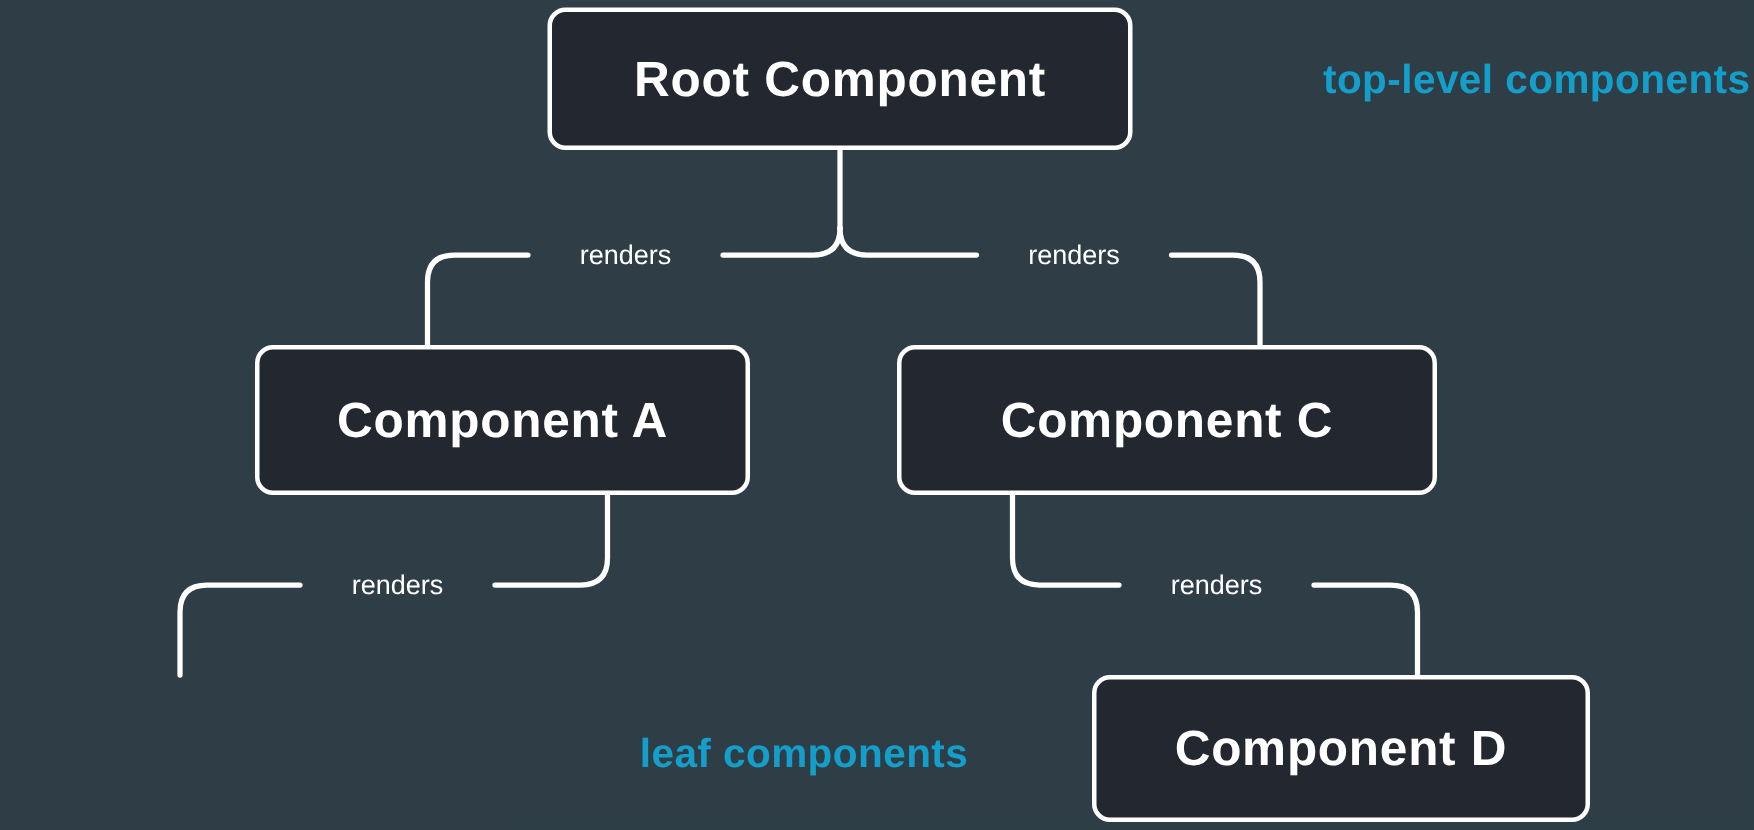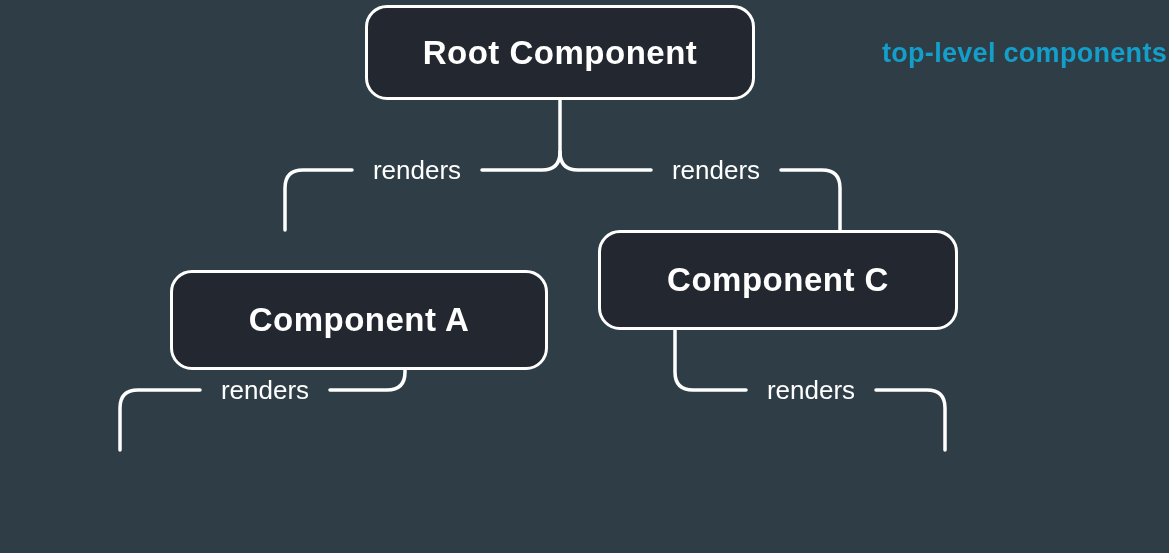--- a/index.html
+++ b/index.html
@@ -28,38 +28,38 @@
   .connector path{
     fill:none;
     stroke:var(--line);
     stroke-width:3.5;
     stroke-linecap:round;
   }
   .node{
     position:absolute;
     background:var(--node-fill);
     border:3px solid var(--node-border);
-    border-radius:22px;
+    border-radius:12px;
     display:flex;align-items:center;justify-content:center;
     color:var(--text);
     font-size:33px;
     font-weight:600;
     letter-spacing:.5px;
   }
   .node-root{left:365px;top:5px;width:390px;height:95px;}
-  .node-a{left:170px;top:230px;width:378px;height:100px;margin-top:40px;}
+  .node-a{left:170px;top:230px;width:330px;height:100px;}
   .node-c{left:598px;top:230px;width:360px;height:100px;}
   .node-b{left:0px;top:450px;width:335px;height:98px;}
   .node-d{left:728px;top:450px;width:332px;height:98px;}
   .edge-label{
     position:absolute;
     width:130px;height:38px;line-height:38px;
     text-align:center;
     color:var(--text);
-    font-size:26px;
+    font-size:18px;
     font-weight:500;
   }
   .edge-label-0{left:352px;top:151px;}
   .edge-label-1{left:651px;top:151px;}
   .edge-label-2{left:200px;top:371px;}
   .edge-label-3{left:746px;top:371px;}
   .annotation{
     position:absolute;
     color:var(--accent);
     font-size:27px;
@@ -97,21 +97,25 @@
 
   <div class="node node-a">
     <span>Component A</span>
   </div>
 
   <div class="node node-c">
     <span>Component C</span>
   </div>
 
 
+  <div class="node node-d">
+    <span>Component D</span>
+  </div>
 
   <div class="edge-label edge-label-0">renders</div>
   <div class="edge-label edge-label-1">renders</div>
   <div class="edge-label edge-label-2">renders</div>
   <div class="edge-label edge-label-3">renders</div>
 
   <div class="annotation annotation-top">top-level components</div>
+  <div class="annotation annotation-bottom">leaf components</div>
 
 </div>
 
 </body></html>

